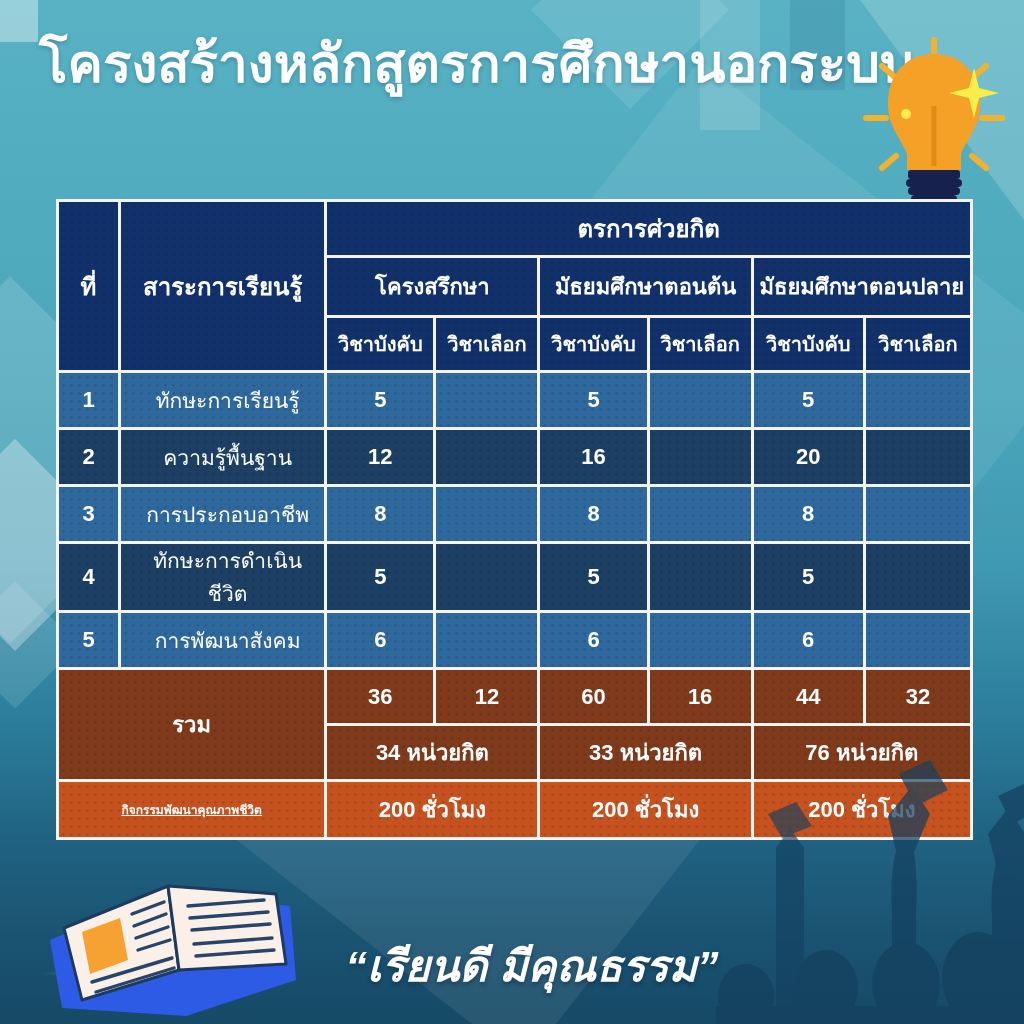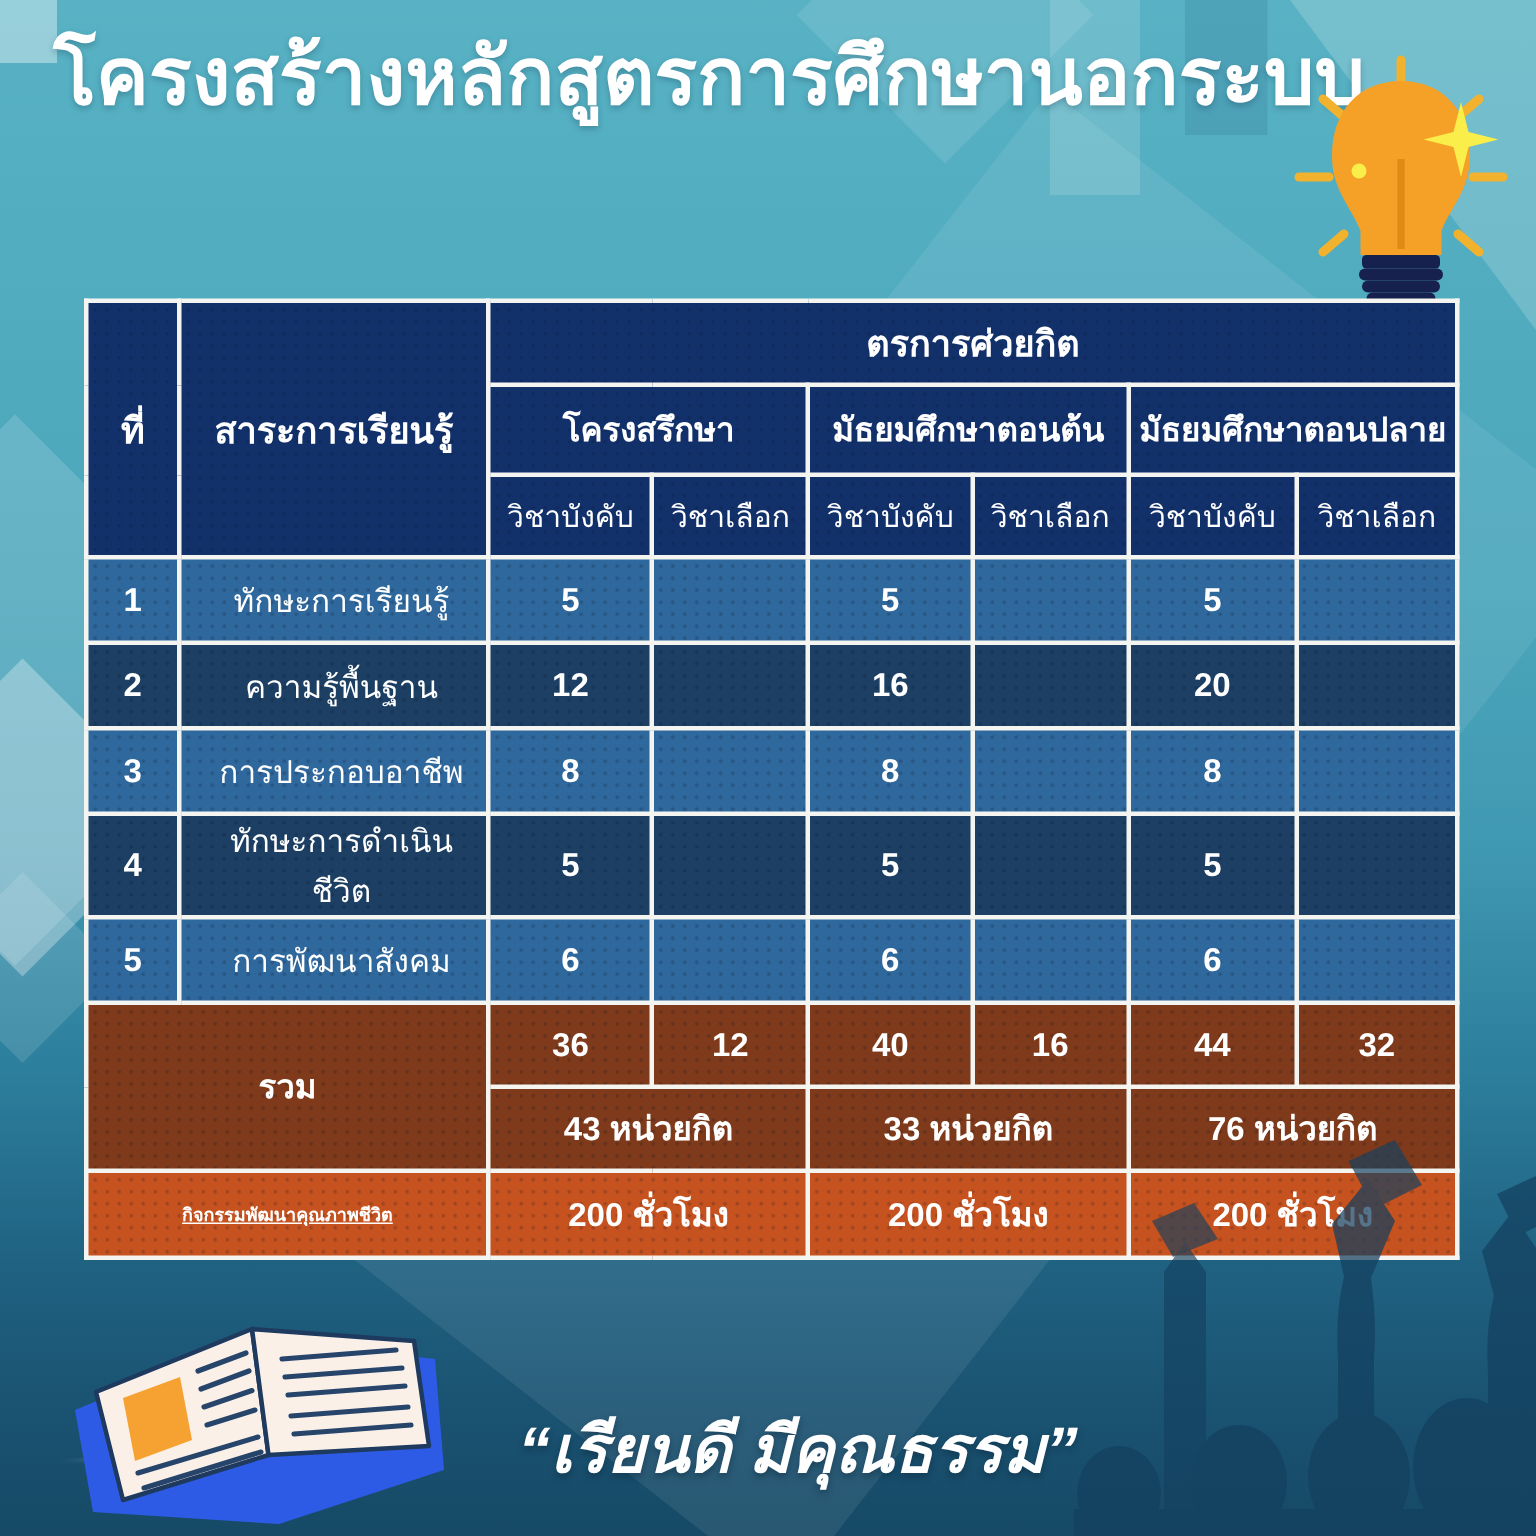--- a/index.html
+++ b/index.html
@@ -7,36 +7,36 @@
     position:relative;width:1024px;height:1024px;overflow:hidden;
     font-family:"Liberation Sans","DejaVu Sans",sans-serif;
     background:linear-gradient(180deg,#58b2c4 0%,#4ba6bb 38%,#4099b2 55%,#2c7e9c 70%,#206282 82%,#1a5271 92%,#164a66 100%);
   }
   
   .shape{position:absolute;pointer-events:none;}
   .diamond{transform:rotate(45deg);}
   .dot-tex{background-image:radial-gradient(rgba(255,255,255,.14) 1px,transparent 1.4px);background-size:9px 9px;}
   .streak{position:absolute;height:3px;background:linear-gradient(90deg,transparent,rgba(255,255,255,.45),transparent);border-radius:2px;}
   
-  .title-wrap{position:absolute;left:0;top:22px;width:910px;text-align:right;color:#ffffff;}
+  .title-wrap{position:absolute;left:0;top:34px;width:910px;text-align:left;color:#ffffff;padding-left:39px;}
   .title-line1{font-size:53px;font-weight:bold;line-height:1.15;text-shadow:0 2px 4px rgba(15,45,70,.28);}
   .title-line2{font-size:45px;font-weight:bold;margin-top:14px;text-shadow:0 2px 4px rgba(15,45,70,.28);}
   
   table.curriculum{
     position:absolute;left:56px;top:199px;width:917px;
     border-collapse:collapse;table-layout:fixed;
   }
   table.curriculum td{
     border:3.5px solid #f4f4f1;color:#ffffff;text-align:center;vertical-align:middle;
     background-image:radial-gradient(rgba(5,15,35,.20) 1px,transparent 1.3px);background-size:8px 8px;
     padding:0 4px;box-sizing:border-box;
   }
   .hd{background-color:#12316b;font-weight:bold;font-size:22px;}
   .hd-big{font-size:24px;}
-  .hd-sub{font-size:20px;font-weight:400;}
+  .hd-sub{font-size:20px;font-weight:700;}
   .row-light{background-color:#2f689c;}
   .row-dark{background-color:#1c3f63;}
   .cell-no{font-weight:bold;font-size:22px;}
   .cell-subject{text-align:left;padding-left:14px !important;font-size:21px;font-weight:500;}
   .cell-val{font-weight:bold;font-size:22px;}
   .rust{background-color:#7e3a1b;font-weight:bold;font-size:22px;}
   .orange{background-color:#c5521f;font-weight:bold;font-size:22px;}
   .h-r1{height:56px;} .h-r2{height:60px;} .h-r3{height:55px;}
   .b-r{height:57px;} .f-r1{height:56px;} .f-r2{height:56px;} .f-r3{height:58px;}
   
@@ -173,27 +173,27 @@
         <td class="row-light cell-val">6</td>
         <td class="row-light cell-val"></td>
         <td class="row-light cell-val">6</td>
         <td class="row-light cell-val"></td>
       </tr>
 
       <tr class="f-r1">
         <td rowspan="2" colspan="2" class="rust">รวม</td>
         <td class="rust">36</td>
         <td class="rust">12</td>
-        <td class="rust">40</td>
+        <td class="rust">60</td>
         <td class="rust">16</td>
         <td class="rust">44</td>
         <td class="rust">32</td>
       </tr>
       <tr class="f-r2">
-        <td colspan="2" class="rust">43 หน่วยกิต</td>
+        <td colspan="2" class="rust">34 หน่วยกิต</td>
         <td colspan="2" class="rust">33 หน่วยกิต</td>
         <td colspan="2" class="rust">76 หน่วยกิต</td>
       </tr>
       <tr class="f-r3">
         <td colspan="2" class="orange" style="font-size:12px;text-decoration:underline;">กิจกรรมพัฒนาคุณภาพชีวิต</td>
         <td colspan="2" class="orange">200 ชั่วโมง</td>
         <td colspan="2" class="orange">200 ชั่วโมง</td>
         <td colspan="2" class="orange">200 ชั่วโมง</td>
       </tr>
     </tbody>

